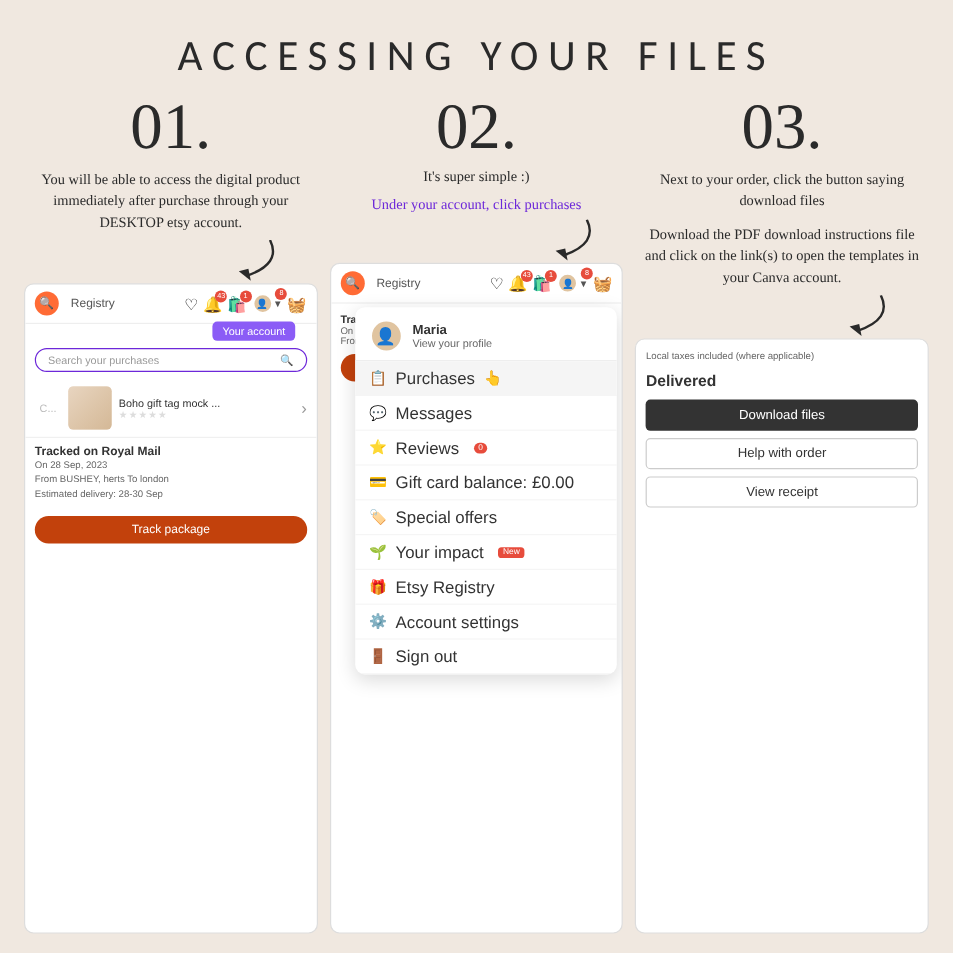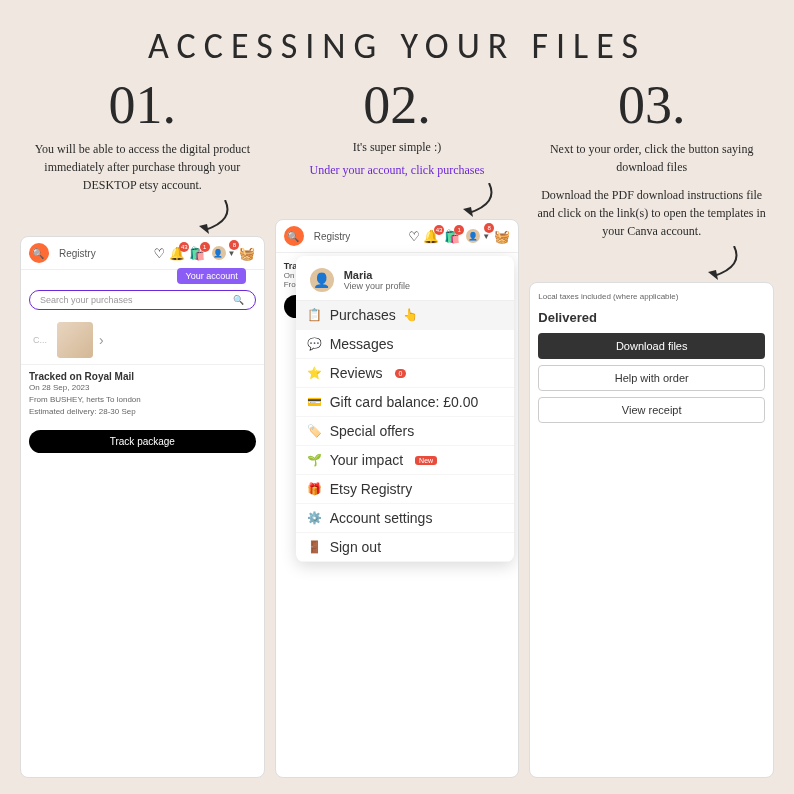--- a/index.html
+++ b/index.html
@@ -187,21 +187,21 @@
     }
 
     .order-shipping-detail {
       font-size: 8px;
       color: #666;
       line-height: 1.5;
     }
 
     .track-btn {
       margin: 6px 8px;
-      background: #000000;
+      background: #c2410c;
       color: white;
       border: none;
       border-radius: 20px;
       padding: 6px 0;
       font-size: 10px;
       text-align: center;
       width: calc(100% - 16px);
       cursor: pointer;
     }
 
@@ -417,20 +417,24 @@
         <div class="search-bar">
           <span>Search your purchases</span>
           <span>🔍</span>
         </div>
         
         <div class="order-item">
           <div style="font-size:9px;color:#bbb;padding:0 4px;">C...</div>
           <div class="order-thumb">
             <div style="width:100%;height:100%;background:linear-gradient(135deg,#e8d5c0,#d4b896);border-radius:4px;"></div>
           </div>
+          <div class="order-info">
+            <div class="order-title">Boho gift tag mock ...</div>
+            <div class="stars">★★★★★</div>
+          </div>
           <div class="order-chevron">›</div>
         </div>
         
         <div class="order-shipping">
           <div class="order-shipping-title">Tracked on Royal Mail</div>
           <div class="order-shipping-detail">On 28 Sep, 2023</div>
           <div class="order-shipping-detail">From BUSHEY, herts To london</div>
           <div class="order-shipping-detail">Estimated delivery: 28-30 Sep</div>
         </div>
         

